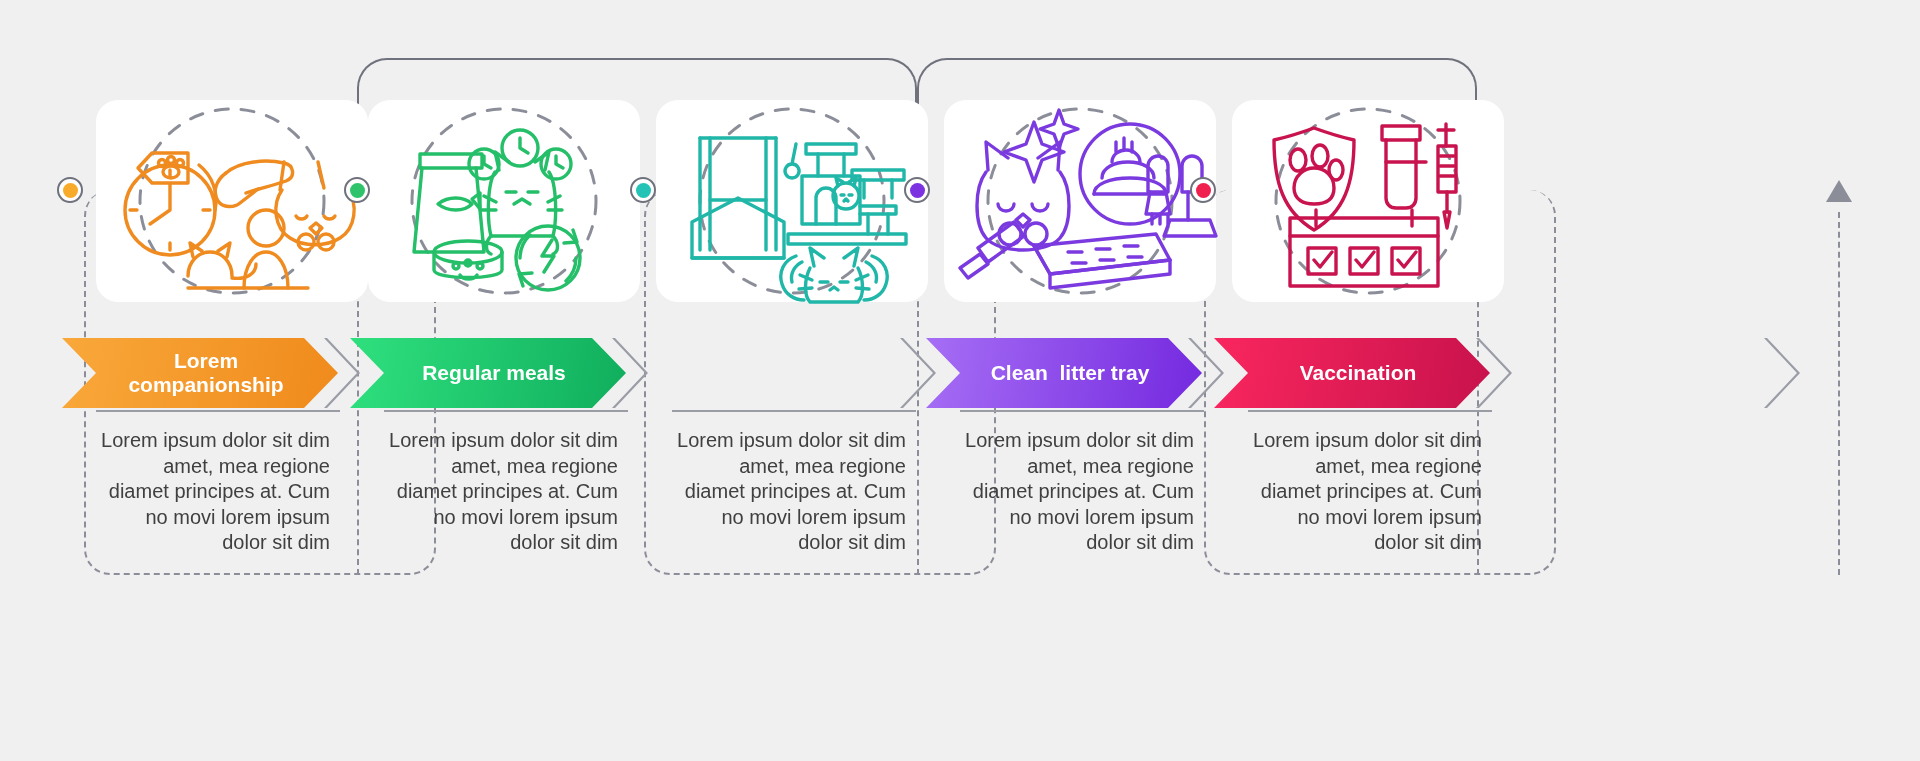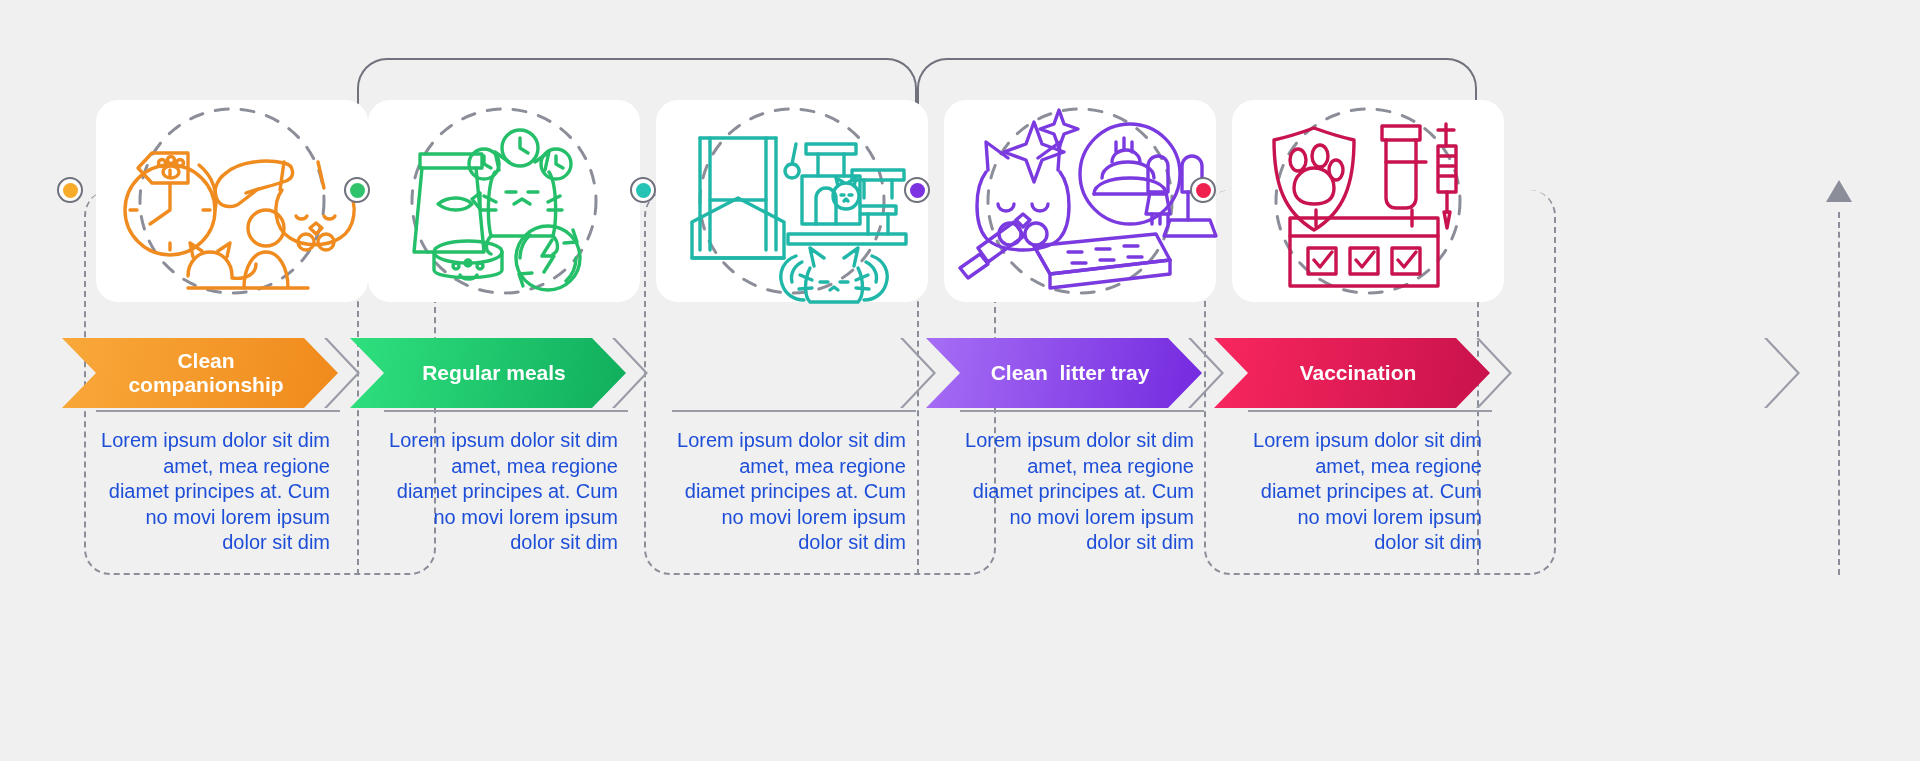--- a/index.html
+++ b/index.html
@@ -83,21 +83,21 @@
 
   .ban-underline{
     position:absolute;
     height:2px;background:#9a9ca6;
     z-index:5;
   }
 
   
   .desc{
     position:absolute;
-    color:#1d4ed8;
+    color:#404040;
     font-size:20px;
     line-height:1.28;
     width:232px;
   }
   .desc.r{text-align:right;}
 
   svg{display:block;overflow:visible;}
 </style>
 </head>
 <body>
@@ -327,21 +327,21 @@
   <div class="dot" style="left:1190px;top:177px;">
     <i style="background:#ef1f4e;"></i>
   </div>
 
   <div class="end-arrow" style="left:1826px;top:180px;"></div>
 
   <div class="chev-shadow" style="left:324px;top:338px;clip-path:polygon(0 0,3px 0,36px 35px,3px 70px,0 70px,33px 35px);"></div>
   <div class="banner" style="left:62px;top:338px;width:276px;
               background:linear-gradient(100deg,#f9a83a 0%,#f08a1c 100%);
               clip-path:polygon(0 0,242px 0,276px 35px,242px 70px,0 70px,34px 35px);">
-    <span class="lbl">Clean
+    <span class="lbl">Lorem
 companionship</span>
   </div>
   <div class="ban-underline" style="left:96px;top:410px;width:244px;"></div>
 
   <div class="chev-shadow" style="left:612px;top:338px;clip-path:polygon(0 0,3px 0,36px 35px,3px 70px,0 70px,33px 35px);"></div>
   <div class="banner" style="left:350px;top:338px;width:276px;
               background:linear-gradient(100deg,#2fe07e 0%,#10ae5d 100%);
               clip-path:polygon(0 0,242px 0,276px 35px,242px 70px,0 70px,34px 35px);">
     <span class="lbl">Regular meals</span>
   </div>

